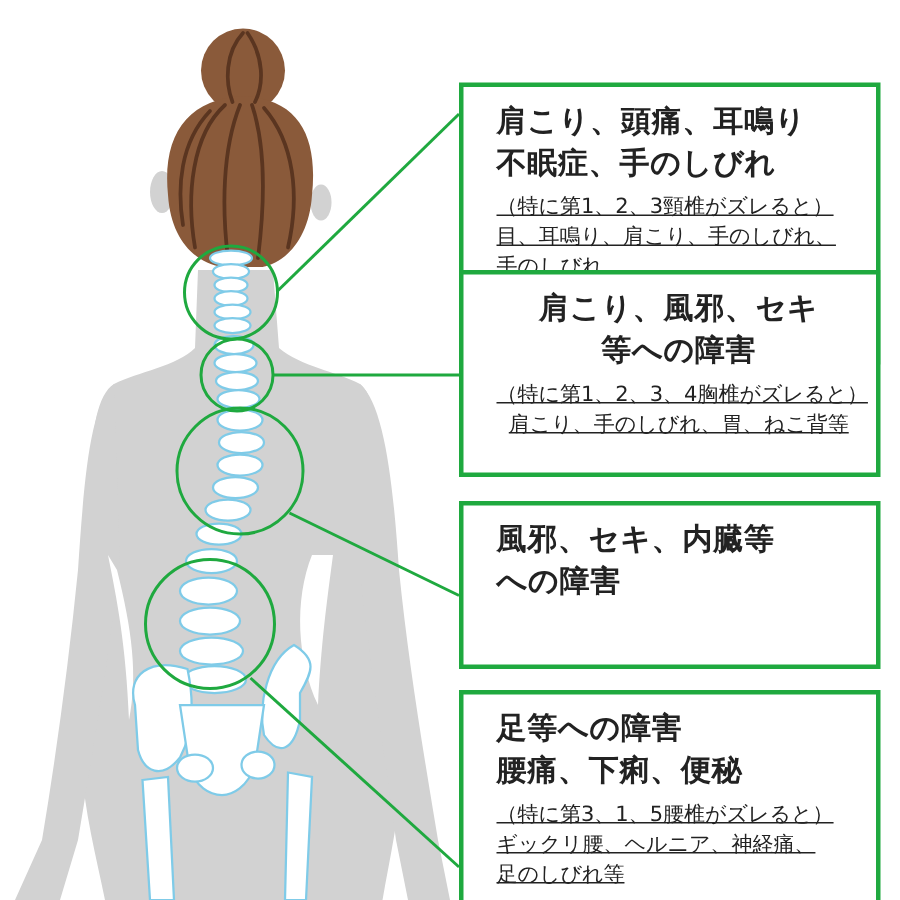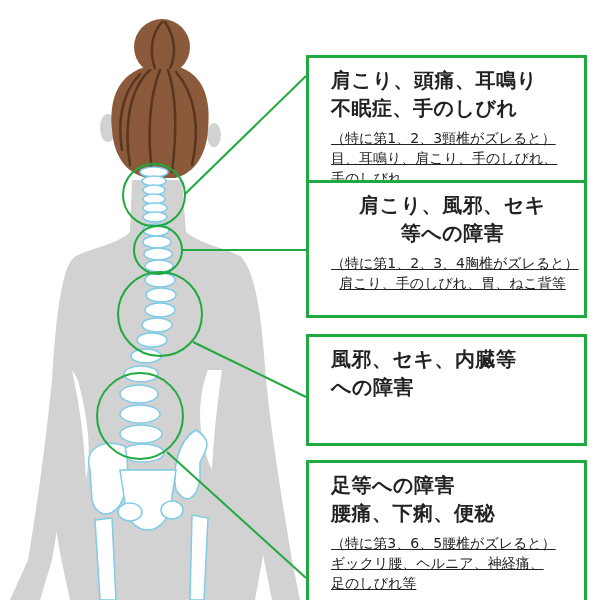--- a/index.html
+++ b/index.html
@@ -133,17 +133,17 @@
     <div>への障害</div>
   </div>
 </div>
 
 <div id="box4" class="box">
   <div class="title">
     <div>足等への障害</div>
     <div>腰痛、下痢、便秘</div>
   </div>
   <div class="sub">
-    <div>（特に第3、6、5腰椎がズレると）</div>
+    <div>（特に第3、1、5腰椎がズレると）</div>
     <div>ギックリ腰、ヘルニア、神経痛、</div>
     <div>足のしびれ等</div>
   </div>
 </div>
 
 </body></html>

